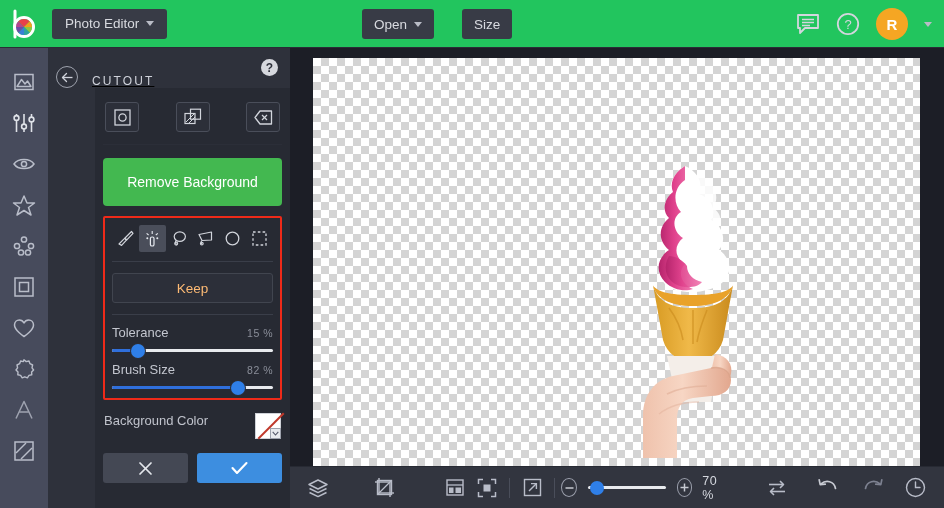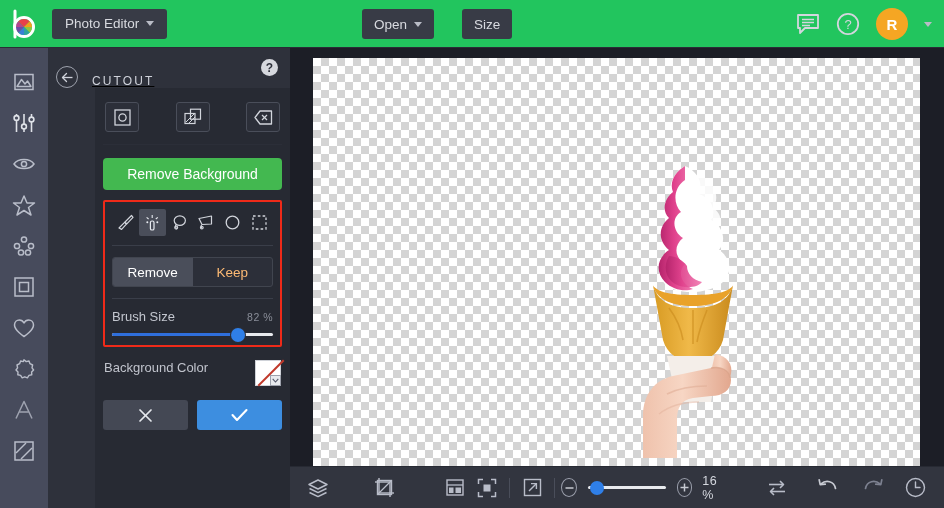--- a/index.html
+++ b/index.html
@@ -98,21 +98,21 @@
     display: flex; justify-content: space-between; padding: 4px 2px 12px 2px;
     border-bottom: 1px solid #34384356;
   }
   .mode-btn {
     width: 34px; height: 30px; border-radius: 3px;
     border: 1px solid #4a4e5a;
     display:flex; align-items:center; justify-content:center; cursor:pointer;
     background: #2c2f39;
   }
   .green-btn {
-    margin: 13px 0 10px 0; height: 32px; border-radius: 4px;
+    margin: 13px 0 10px 0; height: 48px; border-radius: 4px;
     background: #43b850; color: #fff;
     font-size: 14px;
     display:flex; align-items:center; justify-content:center;
     cursor: pointer;
   }
 
   .redbox {
     border: 2px solid #ef2a19;
     border-radius: 2px;
     padding: 7px 7px 9px 7px;
@@ -441,30 +441,37 @@
           <div class="tool-btn">
             <svg width="17" height="17" viewBox="0 0 17 17">
               <rect x="2" y="2" width="13" height="13" fill="none" stroke="#d2d5dc" stroke-width="1.3" stroke-dasharray="2.6 2.2"></rect>
             </svg>
           </div>
         </div>
 
         <div class="divider"></div>
 
         <div class="segment">
-          <div class="seg active">
-            <span>Remove</span>
-          </div>
           <div class="seg">
             <span>Keep</span>
           </div>
         </div>
 
         <div class="divider2"></div>
 
+        <div class="slider-group">
+          <div class="slider-label-row">
+            <span class="slider-label">Tolerance</span>
+            <span class="slider-val">15 %</span>
+          </div>
+          <div class="track">
+            <div class="fill" style="width:16%"></div>
+            <div class="knob" style="left:16%"></div>
+          </div>
+        </div>
 
         <div class="slider-group">
           <div class="slider-label-row">
             <span class="slider-label">Brush Size</span>
             <span class="slider-val">82 %</span>
           </div>
           <div class="track">
             <div class="fill" style="width:78%"></div>
             <div class="knob" style="left:78%"></div>
           </div>
@@ -599,21 +606,21 @@
     </div>
     <div class="zoom-track">
       <div class="zoom-knob"></div>
     </div>
     <div class="zoom-circle">
       <svg width="9" height="9" viewBox="0 0 9 9">
         <line x1="0.5" y1="4.5" x2="8.5" y2="4.5" stroke="#c7cad2" stroke-width="1.5"></line>
         <line x1="4.5" y1="0.5" x2="4.5" y2="8.5" stroke="#c7cad2" stroke-width="1.5"></line>
       </svg>
     </div>
-    <div class="zoom-pct">16 %</div>
+    <div class="zoom-pct">70 %</div>
 
     <div class="bb-icon" style="margin-left:30px">
       <svg width="20" height="18" viewBox="0 0 20 18">
         <polyline points="2,5.5 16,5.5" fill="none" stroke="#b9bdc9" stroke-width="1.6"></polyline>
         <polyline points="13,2 16.5,5.5 13,9" fill="none" stroke="#b9bdc9" stroke-width="1.6" stroke-linejoin="round"></polyline>
         <polyline points="18,12.5 4,12.5" fill="none" stroke="#b9bdc9" stroke-width="1.6"></polyline>
         <polyline points="7,9 3.5,12.5 7,16" fill="none" stroke="#b9bdc9" stroke-width="1.6" stroke-linejoin="round"></polyline>
       </svg>
     </div>
     <div class="bb-icon" style="margin-left:18px">

